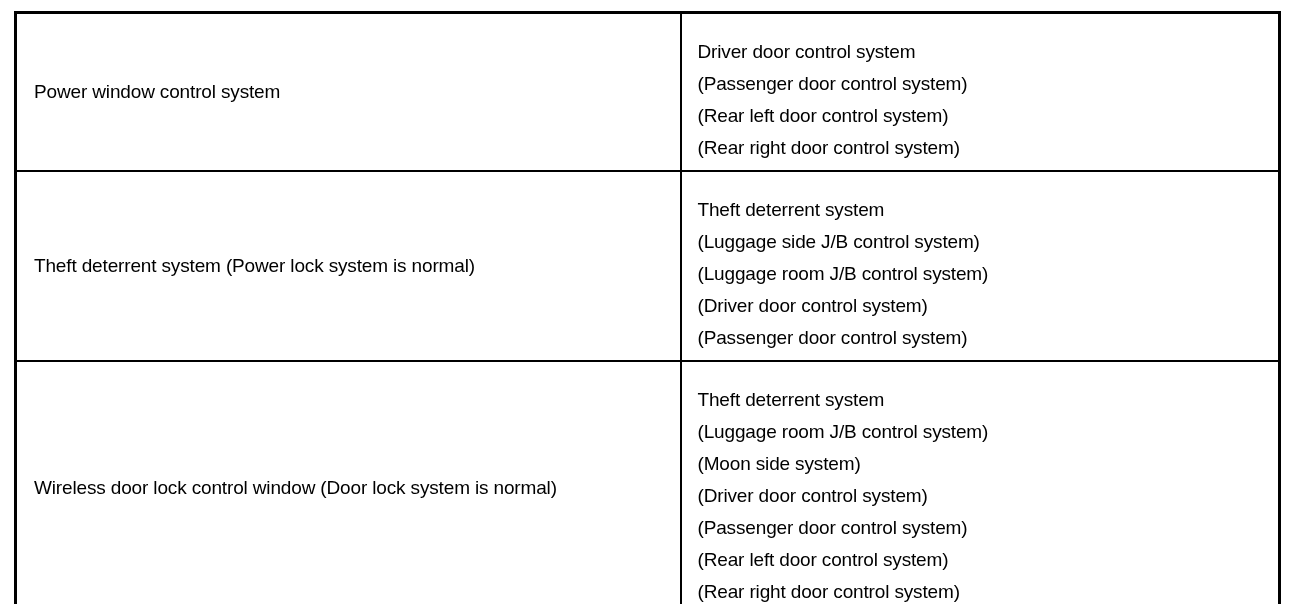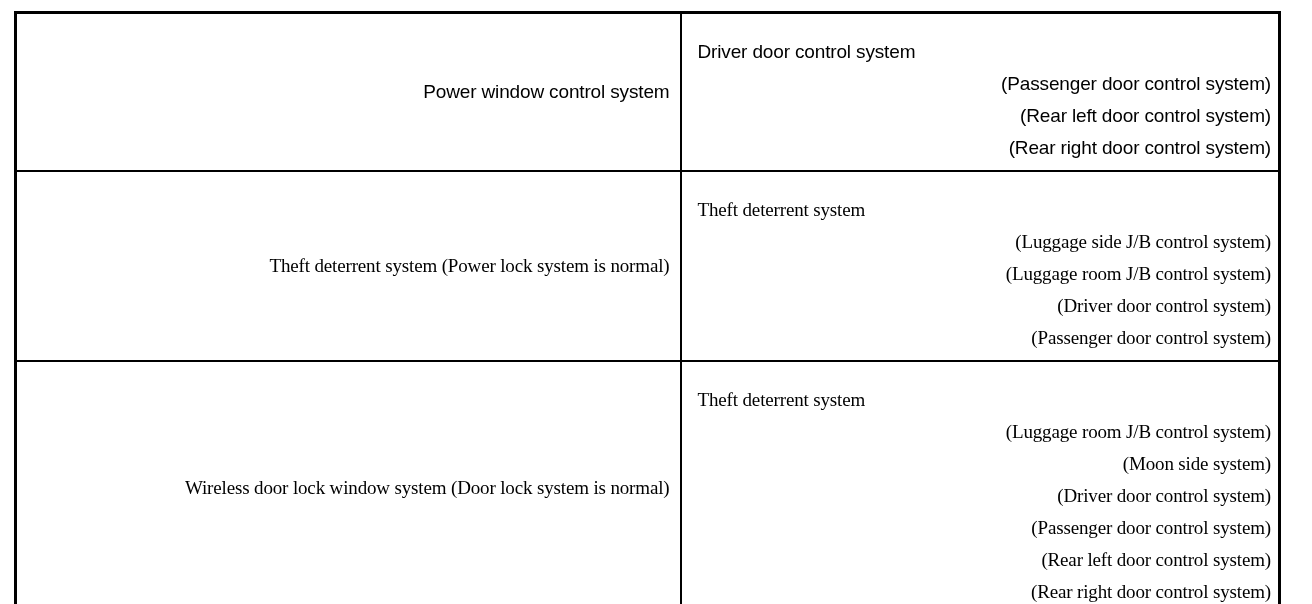--- a/index.html
+++ b/index.html
@@ -33,21 +33,20 @@
     height: 587px;   
     border: 3px solid #000000;
     box-sizing: border-box;
     border-collapse: collapse;
     table-layout: fixed;
     background: #ffffff;
   }
 
   .sys-table tr.row-sep > td {
     border-top: 2px solid #000000;
-    font-family: Liberation Serif, serif;
   }
 
   .sys-table td {
     padding: 0;
     margin: 8px;
     vertical-align: middle;
     box-sizing: border-box;
   }
 
   td.col-left {
@@ -64,31 +63,30 @@
   
   .cell-text {
     font-size: 19px;
     line-height: 32px;
     letter-spacing: -0.15px;
     white-space: nowrap;
     color: #000000;
   }
 
   .left-label {
-    text-align: right;
+    text-align: left;
   }
 
   .right-stack {
     padding: 22px 7px 6px 16px;
   }
   .right-stack .head-line {
     text-align: left;
   }
   .right-stack .sub-line {
-    text-align: right;
   }
 </style>
 </head>
 <body>
 
 <div id="page">
 
   <table class="sys-table">
     <tbody>
 
@@ -116,21 +114,21 @@
             <div class="cell-text sub-line">(Luggage side J/B control system)</div>
             <div class="cell-text sub-line">(Luggage room J/B control system)</div>
             <div class="cell-text sub-line">(Driver door control system)</div>
             <div class="cell-text sub-line">(Passenger door control system)</div>
           </div>
         </td>
       </tr>
 
       <tr class="row-sep">
         <td class="col-left">
-          <div class="cell-text left-label">Wireless door lock window system (Door lock system is normal)</div>
+          <div class="cell-text left-label">Wireless door lock control window (Door lock system is normal)</div>
         </td>
         <td class="col-right">
           <div class="right-stack">
             <div class="cell-text head-line">Theft deterrent system</div>
             <div class="cell-text sub-line">(Luggage room J/B control system)</div>
             <div class="cell-text sub-line">(Moon side system)</div>
             <div class="cell-text sub-line">(Driver door control system)</div>
             <div class="cell-text sub-line">(Passenger door control system)</div>
             <div class="cell-text sub-line">(Rear left door control system)</div>
             <div class="cell-text sub-line">(Rear right door control system)</div>

